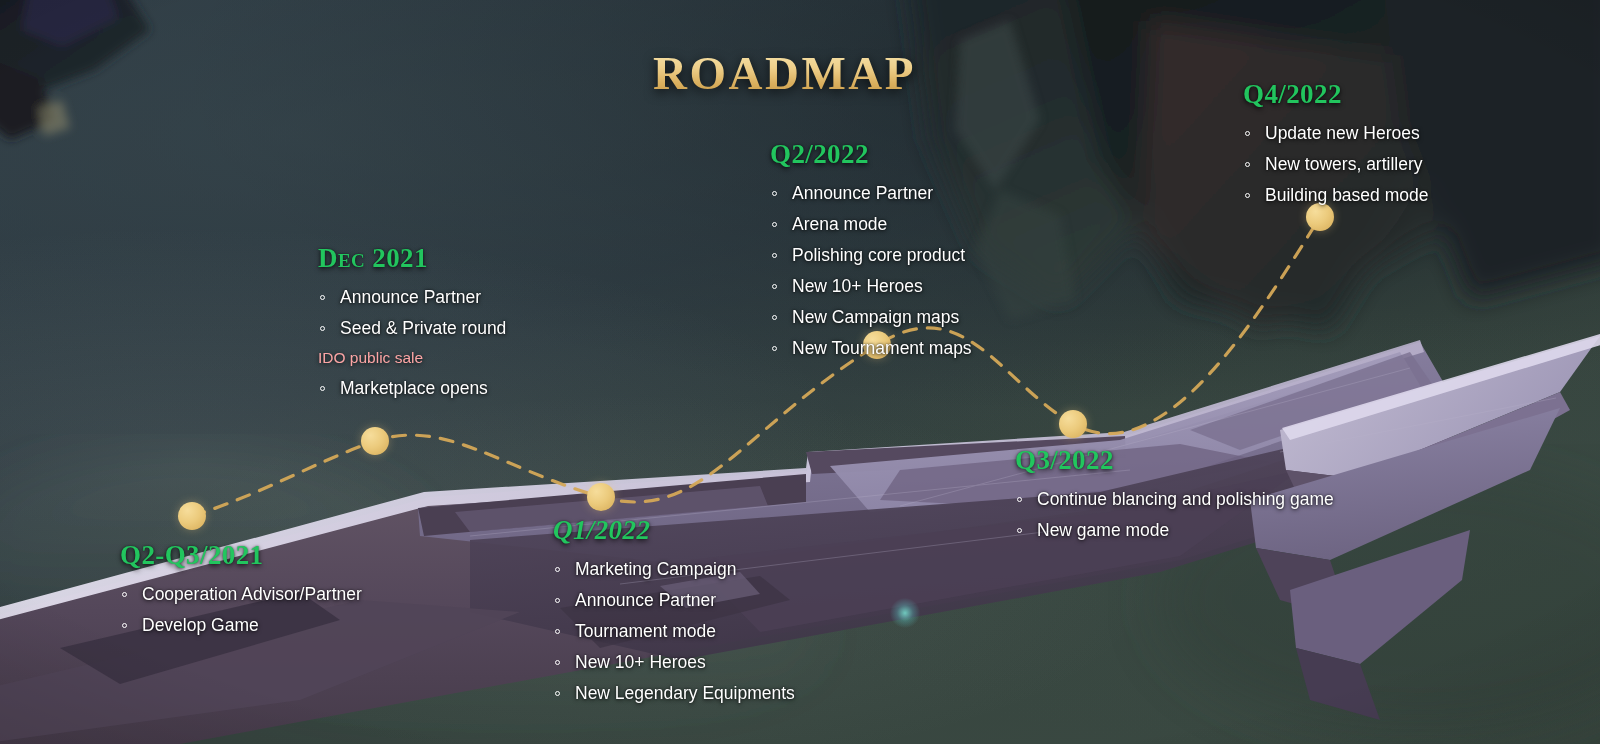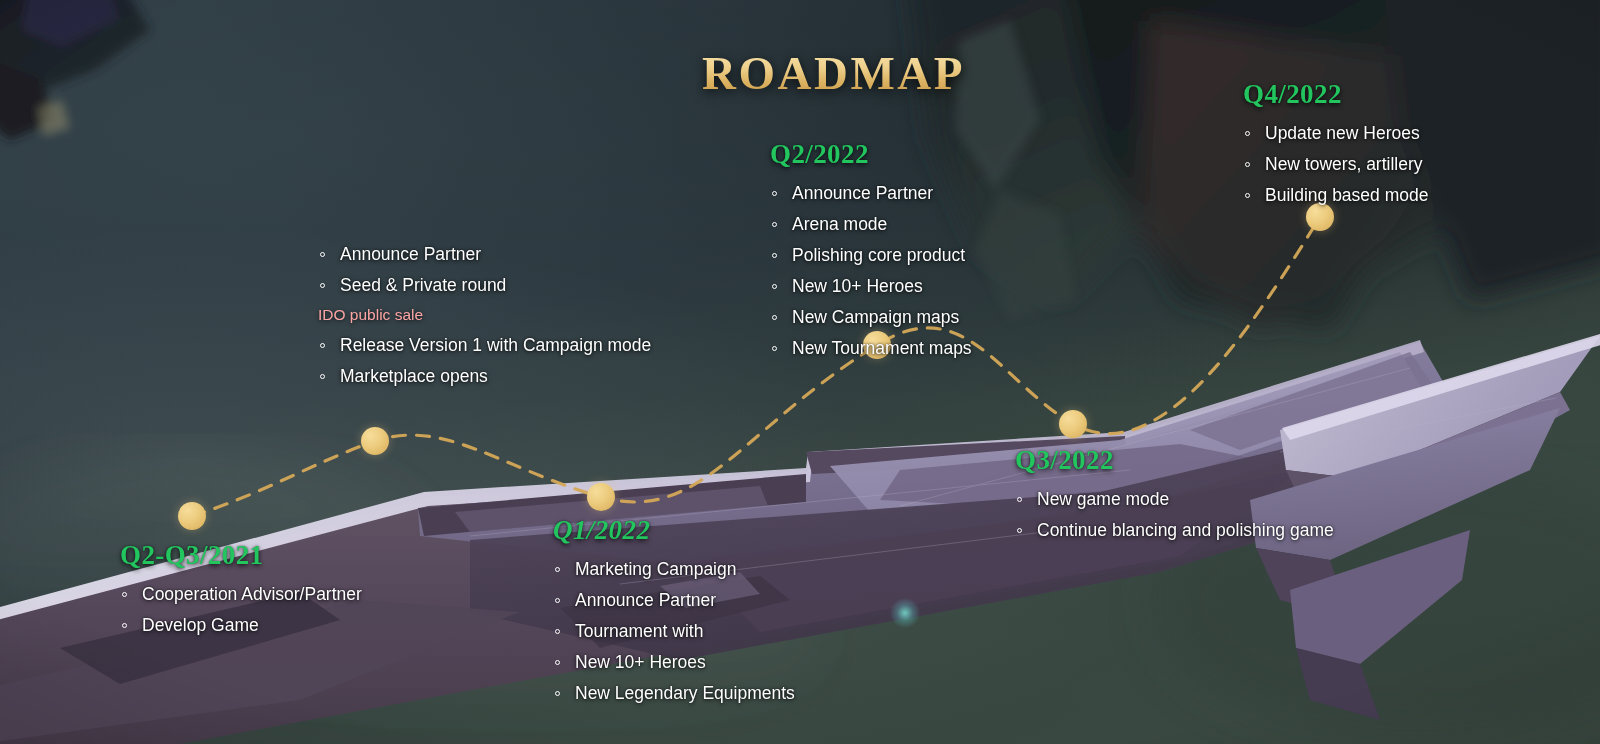--- a/index.html
+++ b/index.html
@@ -64,21 +64,21 @@
     border:1.5px solid #ffffff;box-sizing:border-box;
   }
   .ido{
     color:#fca5a5;font-size:15.5px;line-height:20px;
     margin:2px 0 9px 0;white-space:nowrap;font-weight:500;
     text-shadow:0 1px 4px rgba(0,0,0,.80);
   }
 
   
   #page-title{
-    position:absolute;left:702px;top:48px;
+    position:absolute;left:653px;top:48px;
     font-family:"Liberation Serif", serif;
     font-weight:bold;font-variant:small-caps;
     font-size:47px;line-height:50px;letter-spacing:2.5px;
     background:linear-gradient(180deg,#f7e6b0 0%,#eecf8a 40%,#d9ae5c 72%,#c89a47 100%);
     -webkit-background-clip:text;background-clip:text;
     color:#e9c983;-webkit-text-fill-color:transparent;
     filter:drop-shadow(0 3px 6px rgba(0,0,0,.8));
     white-space:nowrap;
   }
   .glow-node{position:absolute;width:30px;height:30px;border-radius:50%;
@@ -252,56 +252,56 @@
 
   <div id="blocks">
       <div class="block" style="left: 120px; top: 540px;">
         <div class="q-title small-caps" style="font-size: 27px;">Q2-Q3/2021</div>
         <ul class="items">
           <li>Cooperation Advisor/Partner</li>
           <li>Develop Game</li>
         </ul>
       </div>
       <div class="block" style="left: 318px; top: 243px;">
+        <div class="q-title small-caps" style="font-size: 27px;">Dec 2021</div>
         <ul class="items">
           <li>Announce Partner</li>
           <li>Seed &amp; Private round</li>
         </ul>
         <div class="ido">IDO public sale</div>
         <ul class="items">
-          <li>Release Version 1 with Campaign mode</li>
           <li>Marketplace opens</li>
         </ul>
       </div>
       <div class="block" style="left: 553px; top: 515px;">
         <div class="q-title" style="font-size: 27px; font-style: italic;">Q1/2022</div>
         <ul class="items">
           <li>Marketing Campaign</li>
           <li>Announce Partner</li>
-          <li>Tournament with</li>
+          <li>Tournament mode</li>
           <li>New 10+ Heroes</li>
           <li>New Legendary Equipments</li>
         </ul>
       </div>
       <div class="block" style="left: 770px; top: 139px;">
         <div class="q-title" style="font-size: 27px;">Q2/2022</div>
         <ul class="items">
           <li>Announce Partner</li>
           <li>Arena mode</li>
           <li>Polishing core product</li>
           <li>New 10+ Heroes</li>
           <li>New Campaign maps</li>
           <li>New Tournament maps</li>
         </ul>
       </div>
       <div class="block" style="left: 1015px; top: 445px;">
         <div class="q-title" style="font-size: 27px;">Q3/2022</div>
         <ul class="items">
+          <li>Continue blancing and polishing game</li>
           <li>New game mode</li>
-          <li>Continue blancing and polishing game</li>
         </ul>
       </div>
       <div class="block" style="left: 1243px; top: 79px;">
         <div class="q-title" style="font-size: 27px;">Q4/2022</div>
         <ul class="items">
           <li>Update new Heroes</li>
           <li>New towers, artillery</li>
           <li>Building based mode</li>
         </ul>
       </div>

